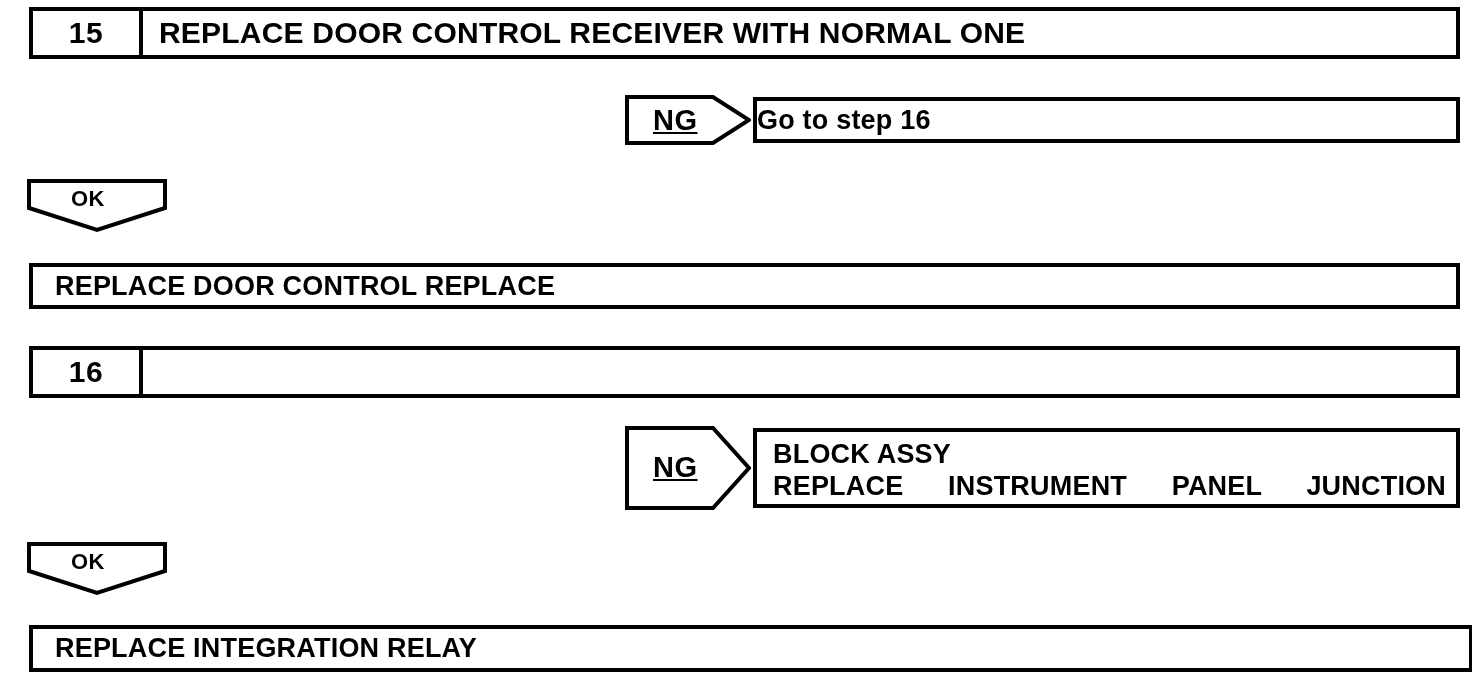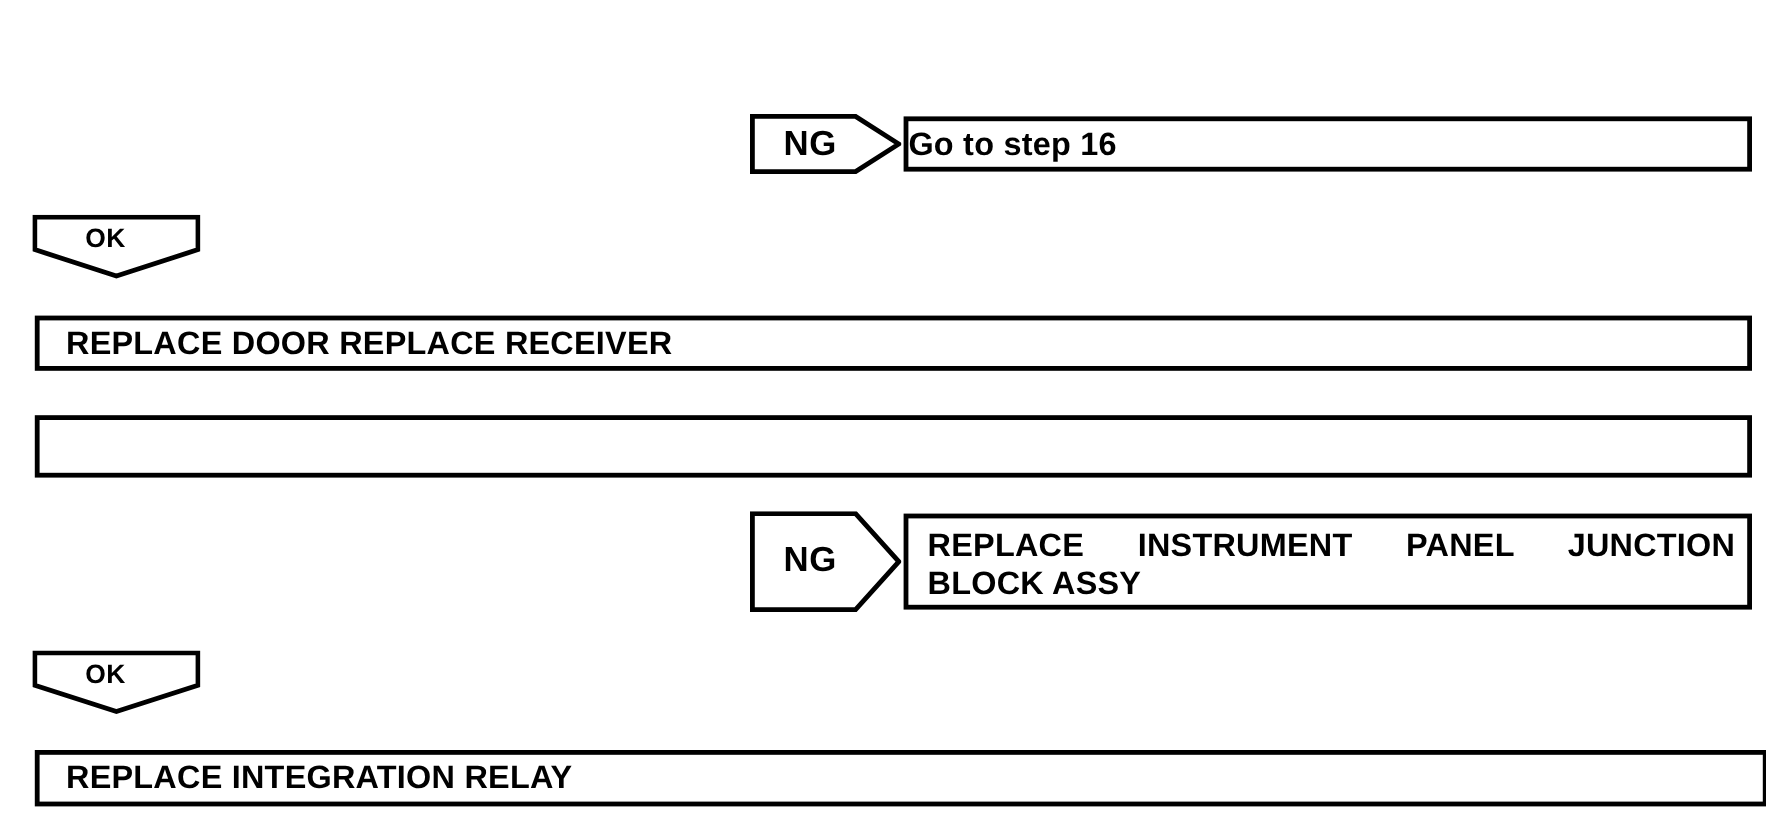--- a/index.html
+++ b/index.html
@@ -99,76 +99,82 @@
   .ng-shape {
     position: absolute;
   }
   .ng-shape svg { display: block; }
   .ng-label {
     position: absolute;
     font-weight: bold;
     font-size: 29px;
     letter-spacing: 0.5px;
     pointer-events: none;
+    text-decoration: underline;
   }
 
   
   .ok-shape {
     position: absolute;
   }
   .ok-shape svg { display: block; }
   .ok-label {
     position: absolute;
     font-weight: bold;
     font-size: 22px;
     letter-spacing: 0.5px;
     pointer-events: none;
   }
 </style>
 </head>
 <body>
 
 <div class="canvas">
 
+  <div class="box step-box" style="left:29px; top:7px; width:1431px; height:52px;">
+    <div class="step-num">15</div>
+    <div class="step-title">REPLACE DOOR CONTROL RECEIVER WITH NORMAL ONE</div>
+  </div>
 
   <div class="ng-shape" style="left:625px; top:95px;">
     <svg width="126" height="50" viewBox="0 0 126 50">
       <polygon points="2,2 88,2 124,25 88,48 2,48" fill="#ffffff" stroke="#000000" stroke-width="4" stroke-linejoin="miter"></polygon>
     </svg>
     <span class="ng-label" style="left:28px; top:9px;">NG</span>
   </div>
 
   <div class="box goto-box" style="left:753px; top:97px; width:707px; height:46px;">
     <span>Go to step 16</span>
   </div>
 
   <div class="ok-shape" style="left:27px; top:179px;">
     <svg width="140" height="54" viewBox="0 0 140 54">
       <polygon points="2,2 138,2 138,29 70,51 2,29" fill="#ffffff" stroke="#000000" stroke-width="4" stroke-linejoin="miter"></polygon>
     </svg>
     <span class="ok-label" style="left:44px; top:7px;">OK</span>
   </div>
 
   <div class="box result-box" style="left:29px; top:263px; width:1431px; height:46px;">
-    <span>REPLACE DOOR REPLACE RECEIVER</span>
+    <span>REPLACE DOOR CONTROL REPLACE</span>
   </div>
 
   <div class="box step-box" style="left:29px; top:346px; width:1431px; height:52px;">
+    <div class="step-num">16</div>
   </div>
 
   <div class="ng-shape" style="left:625px; top:426px;">
     <svg width="126" height="84" viewBox="0 0 126 84">
       <polygon points="2,2 88,2 124,42 88,82 2,82" fill="#ffffff" stroke="#000000" stroke-width="4" stroke-linejoin="miter"></polygon>
     </svg>
     <span class="ng-label" style="left:28px; top:25px;">NG</span>
   </div>
 
   <div class="box justify-box" style="left:753px; top:428px; width:707px; height:80px;">
+    <div class="jline last">BLOCK ASSY</div>
     <div class="jline">REPLACE INSTRUMENT PANEL JUNCTION</div>
-    <div class="jline last">BLOCK ASSY</div>
   </div>
 
   <div class="ok-shape" style="left:27px; top:542px;">
     <svg width="140" height="54" viewBox="0 0 140 54">
       <polygon points="2,2 138,2 138,29 70,51 2,29" fill="#ffffff" stroke="#000000" stroke-width="4" stroke-linejoin="miter"></polygon>
     </svg>
     <span class="ok-label" style="left:44px; top:7px;">OK</span>
   </div>
 
   <div class="box result-box" style="left:29px; top:625px; width:1444px; height:47px;">

